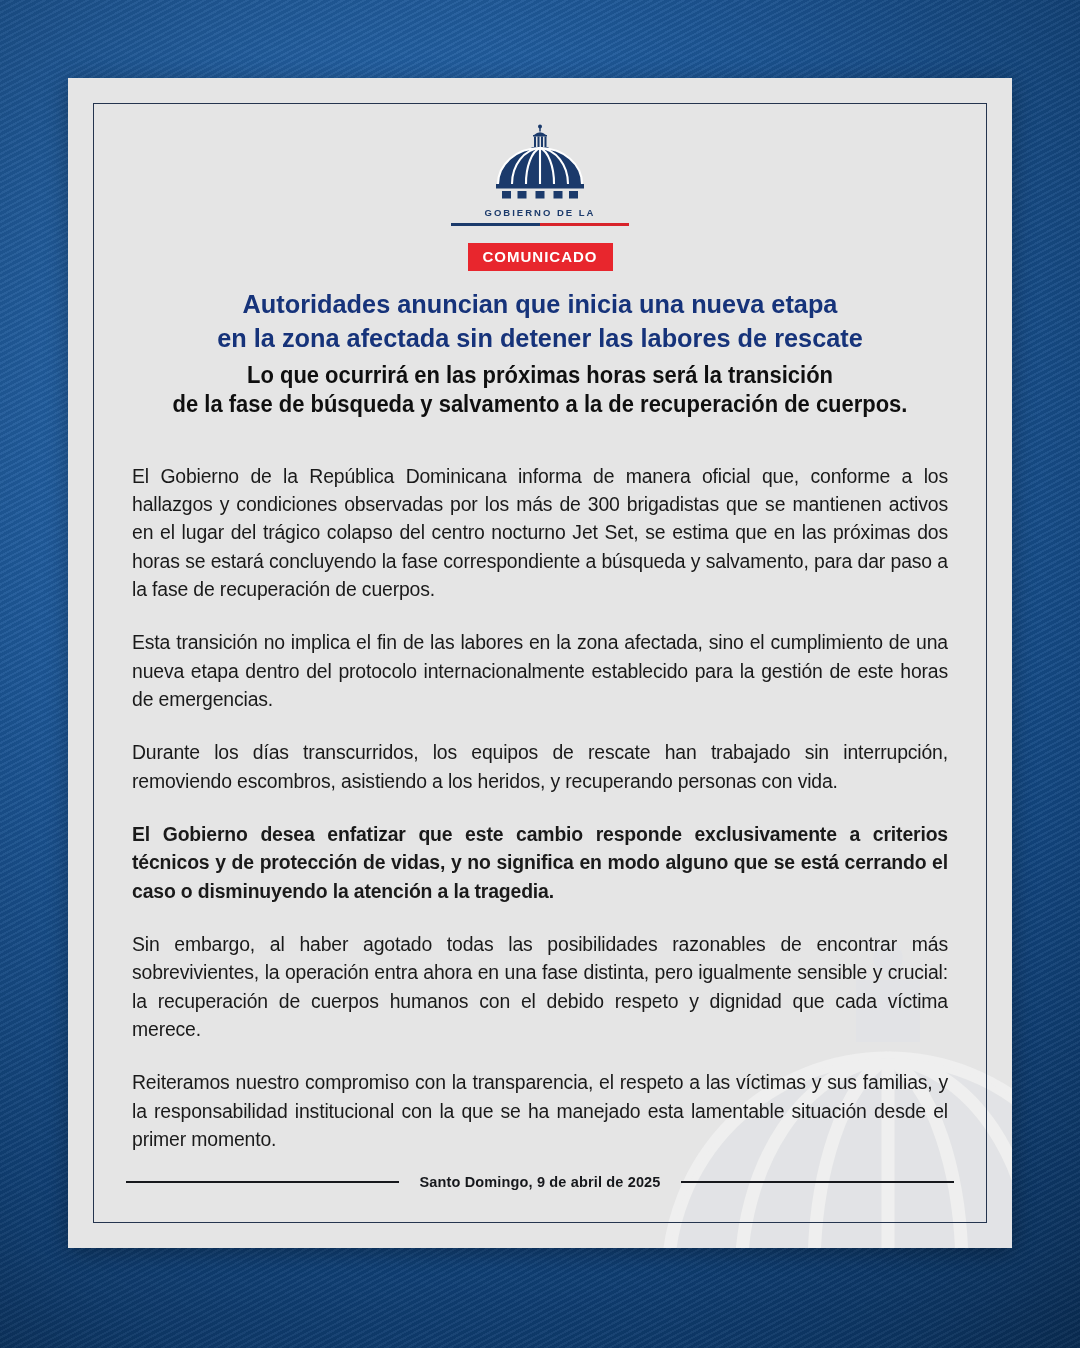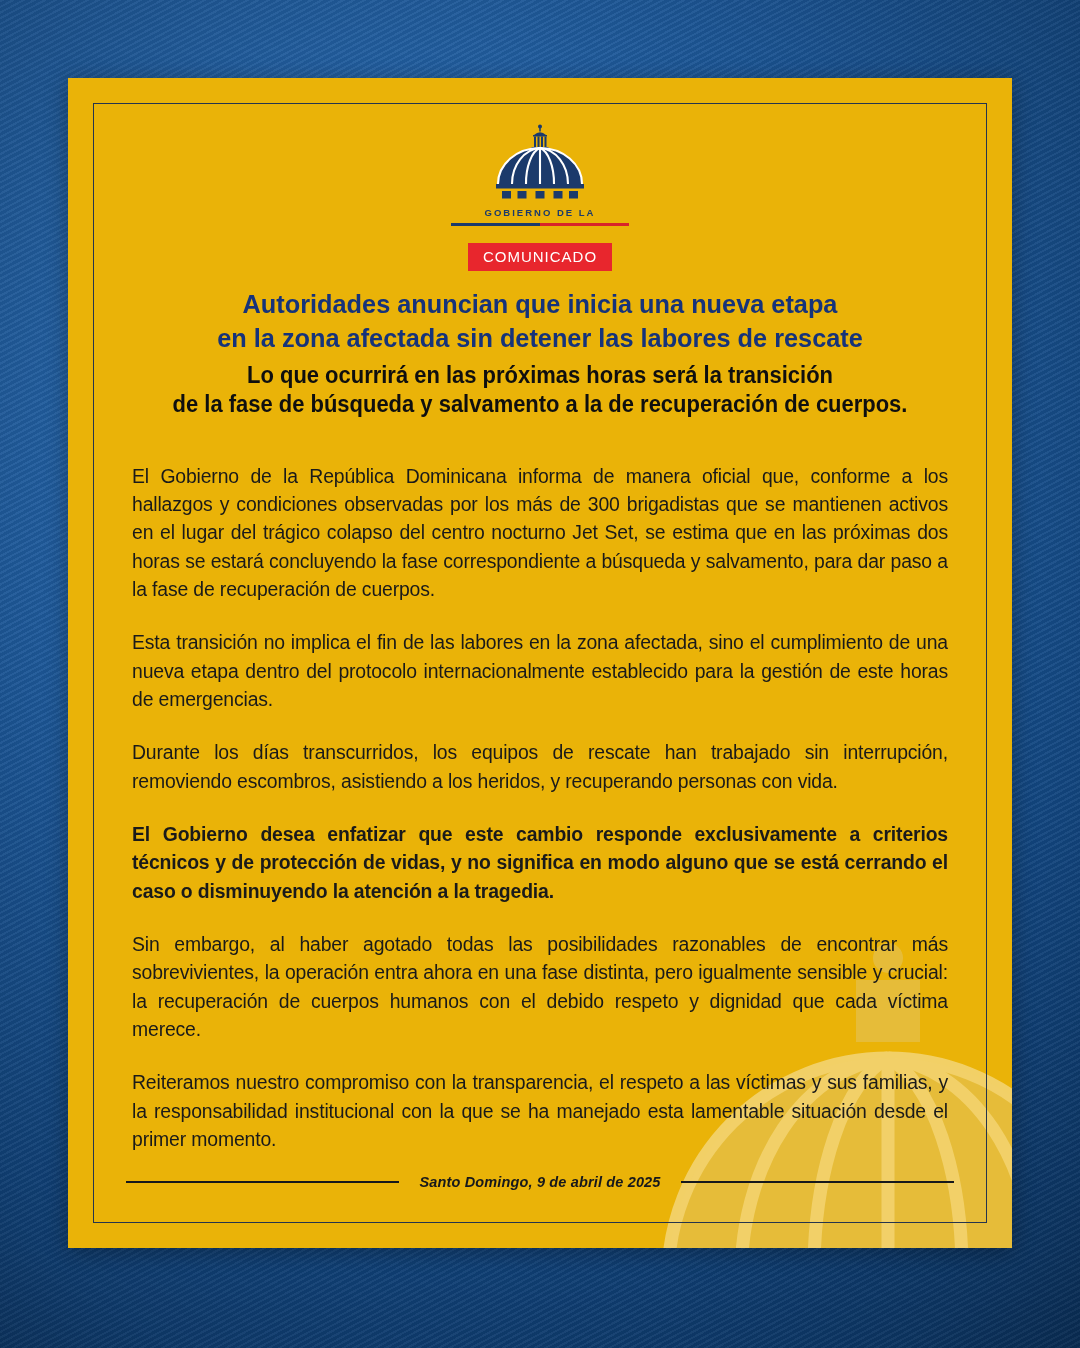--- a/index.html
+++ b/index.html
@@ -37,21 +37,21 @@
     pointer-events: none;
   }
 
   
   .card {
     position: absolute;
     left: 68px;
     top: 78px;
     width: 944px;
     height: 1170px;
-    background: #eab308;
+    background: #e5e5e5;
     box-shadow: 0 4px 22px rgba(0,0,0,0.30);
     overflow: hidden;
   }
   
   .card-inner-rule {
     position: absolute;
     left: 25px;
     top: 25px;
     right: 25px;
     bottom: 25px;
@@ -116,21 +116,21 @@
     background: linear-gradient(to right, #1b3a6b 0 50%, #d8232a 50% 100%);
   }
 
   
   .badge-wrap { text-align: center; margin-top: 17px; }
   .badge {
     display: inline-block;
     background: #e8262d;
     color: #ffffff;
     font-size: 15px;
-    font-weight: 400;
+    font-weight: 700;
     letter-spacing: 1.0px;
     padding: 5px 15px 6px;
     font-family: "Liberation Sans", sans-serif;
   }
 
   
   .headline {
     margin-top: 17px;
     text-align: center;
     color: #16337a;
@@ -185,21 +185,20 @@
     background: #16181c;
   }
   .footer-text {
     flex: 0 0 auto;
     font-size: 14.5px;
     font-weight: 700;
     color: #16181c;
     letter-spacing: 0.15px;
     white-space: nowrap;
     font-family: "Liberation Sans", sans-serif;
-    font-style: italic;
   }
 </style>
 </head>
 <body>
 
 <div class="backdrop"></div>
 <div class="backdrop-vignette"></div>
 
 <div class="card">
 

